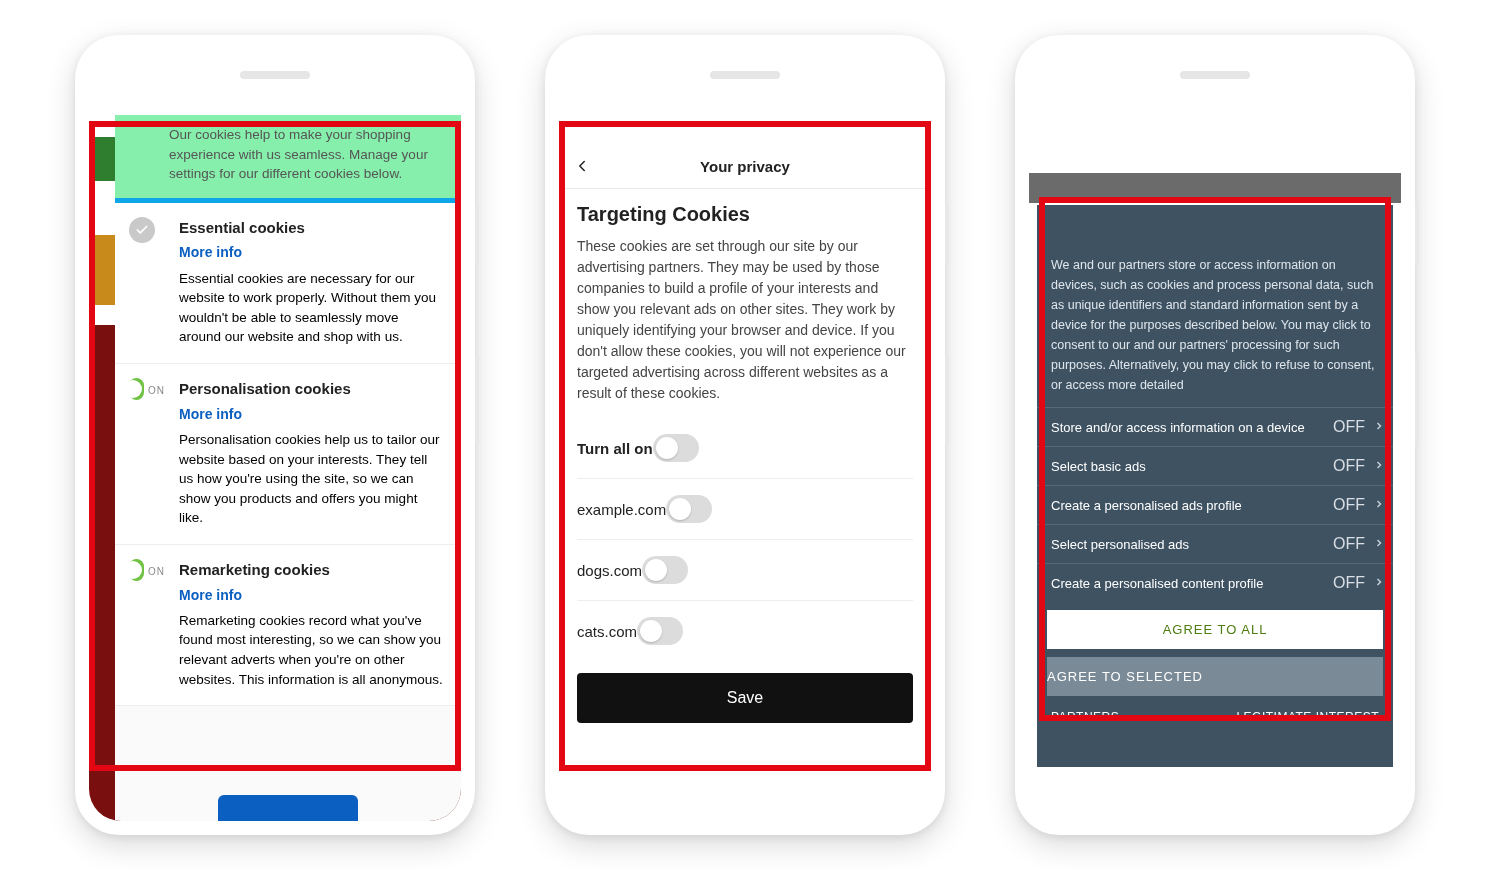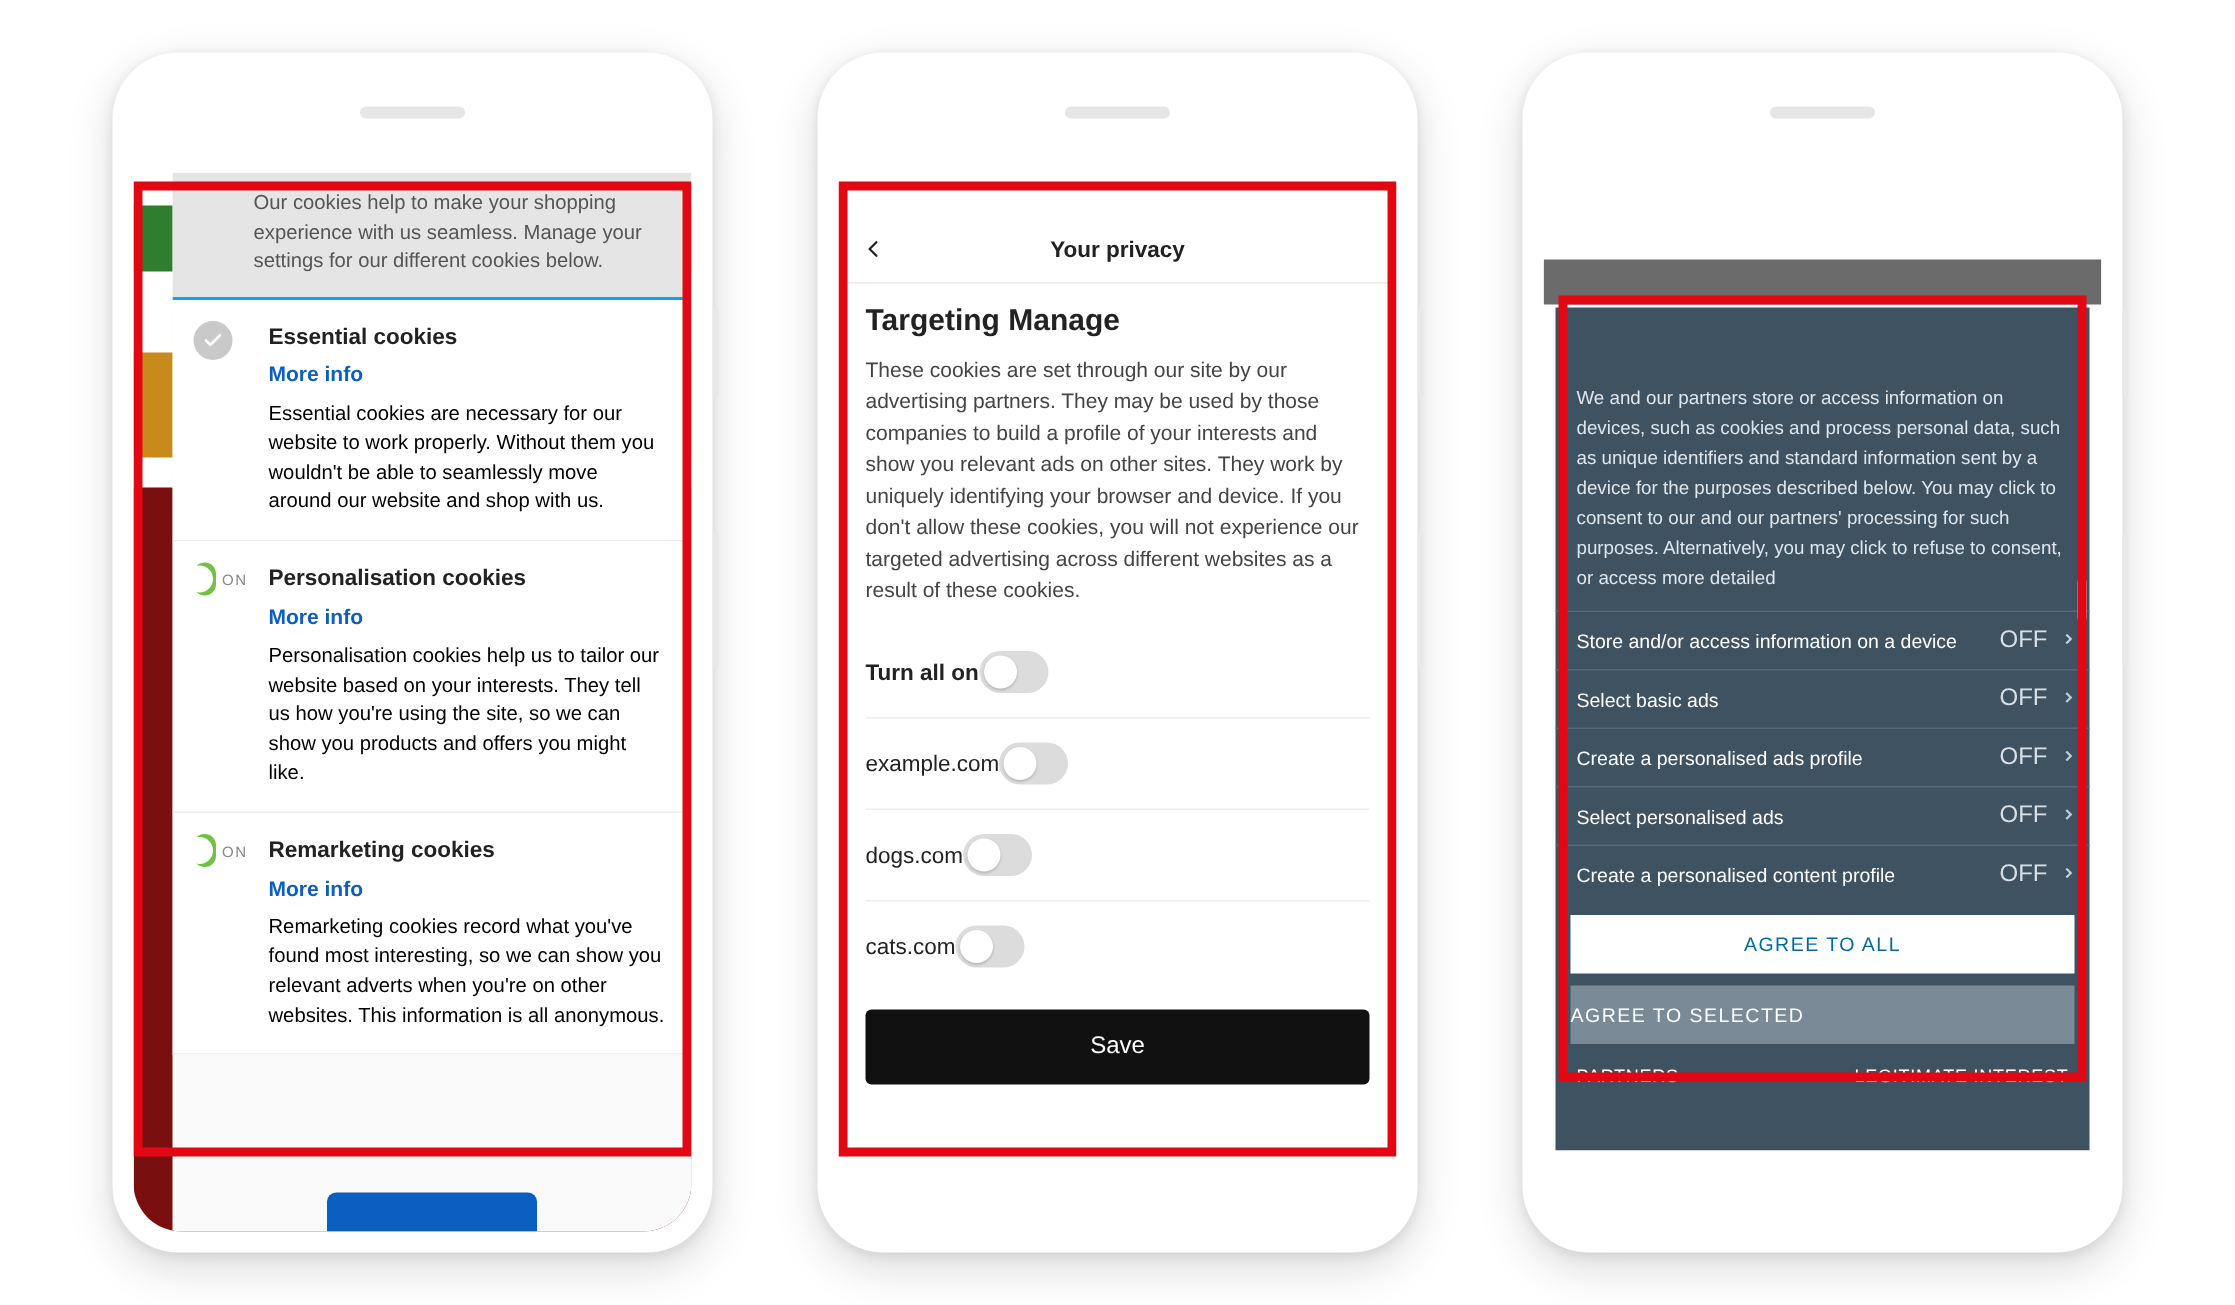--- a/index.html
+++ b/index.html
@@ -58,21 +58,21 @@
   .p1-bg .bar { position:absolute; left:0; right:0; }
   .p1-bg .bar.green { top:22px; height:44px; background:#2f7d2f; }
   .p1-bg .bar.orange { top:120px; height:70px; background:#c88a1a; }
   .p1-bg .bar.red { top:210px; height:1000px; background:#7a0f0f; }
   .p1-panel {
     position:absolute; top:0; left:26px; right:0; bottom:0;
     background:#fafafa;
     font-size:13.5px; color:#333; line-height:1.45;
     overflow:hidden;
   }
-  .p1-intro { padding:10px 26px 14px 54px; background:#e5e5e5; border-bottom:2px solid #0ea5e9; color:#555; }
+  .p1-intro { padding:10px 26px 14px 54px; background:#86efac; border-bottom:5px solid #0ea5e9; color:#555; }
   .p1-section { padding:14px 18px 16px 14px; background:#fff; border-bottom:1px solid #eee; }
   .p1-head { display:flex; align-items:flex-start; gap:14px; }
   .p1-iconcol { width:36px; display:flex; flex-direction:row; align-items:center; gap:4px; }
   .p1-check {
     width:26px; height:26px; border-radius:50%; background:#c9c9c9;
     display:flex; align-items:center; justify-content:center;
   }
   .p1-check svg { width:14px; height:14px; }
   .p1-toggle {
     width:40px; height:22px; border-radius:12px; background:#6fc242;
@@ -140,21 +140,21 @@
   .p3-row .label { flex:1; color:#fff; }
   .p3-row .state { color:#d9dfe4; font-size:16px; margin-right:8px; }
   .p3-row .chev { color:#c2ccd4; }
   .p3-row .chev svg { width:12px; height:12px; }
   .p3-scroll {
     position:absolute; right:2px; top:180px; width:6px; height:30px;
     background:#fff; border-radius:3px;
   }
   .p3-btns { padding:8px 10px 0; }
   .p3-btn1 {
-    background:#fff; color:#0369a1; text-align:center; padding:12px 0;
+    background:#fff; color:#4d7c0f; text-align:center; padding:12px 0;
     font-size:13px; letter-spacing:1px; font-weight:500; margin-bottom:8px;
   }
   .p3-btn2 {
     background:#7a8a97; color:#fff; text-align:left; padding:12px 0;
     font-size:13px; letter-spacing:1px; font-weight:500;
   }
   .p3-footer {
     display:flex; justify-content:space-between; padding:14px 14px 10px;
     font-size:12px; letter-spacing:.5px; color:#fff;
   }
@@ -237,21 +237,21 @@
         <div style="height:30px"></div>
         <div class="p2-header">
           <div class="p2-back">
             <svg viewBox="0 0 24 24" fill="none" stroke="#222" stroke-width="2" stroke-linecap="round" stroke-linejoin="round">
                 <polyline points="15 18 9 12 15 6"></polyline>
               </svg>
           </div>
           <div class="p2-htitle">Your privacy</div>
         </div>
         <div class="p2-content">
-          <div class="p2-h1">Targeting Manage</div>
+          <div class="p2-h1">Targeting Cookies</div>
           <div class="p2-para">These cookies are set through our site by our advertising partners. They may be used by those companies to build a profile of your interests and show you relevant ads on other sites. They work by uniquely identifying your browser and device. If you don't allow these cookies, you will not experience our targeted advertising across different websites as a result of these cookies.</div>
 
           <div class="p2-row">
             <div class="p2-label bold">Turn all on</div>
             <div class="p2-sw"></div>
           </div>
           <div class="p2-row">
             <div class="p2-label">example.com</div>
             <div class="p2-sw"></div>
           </div>

